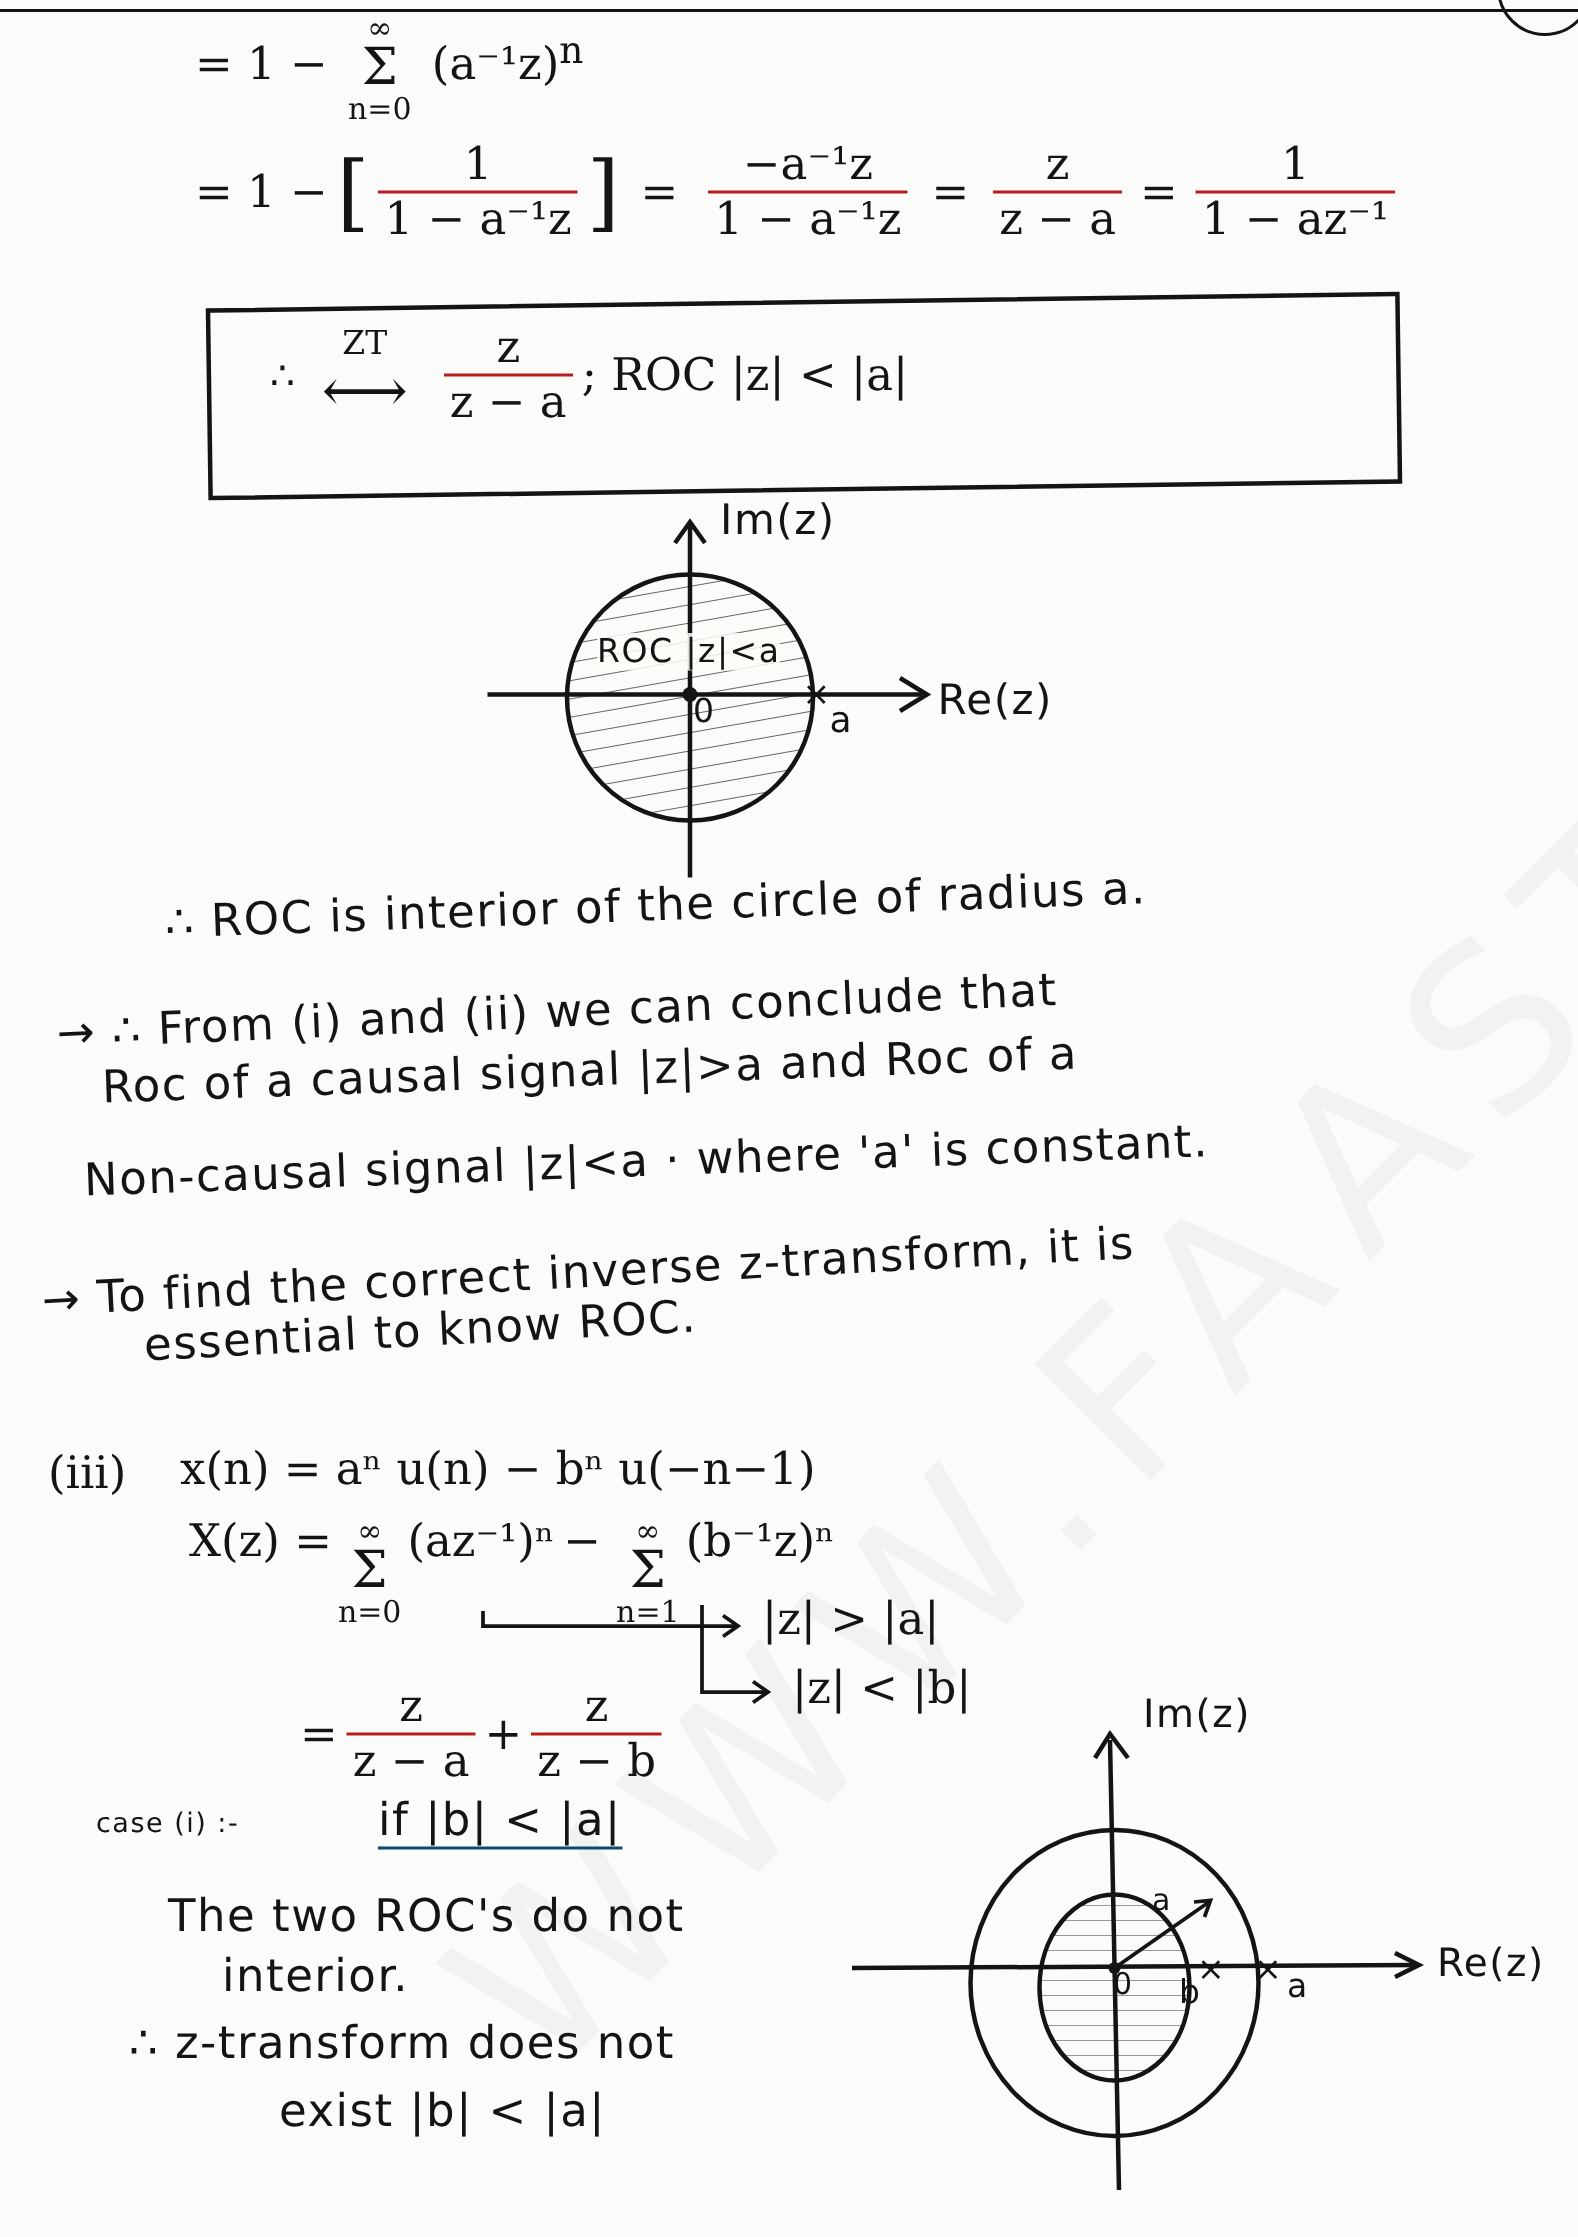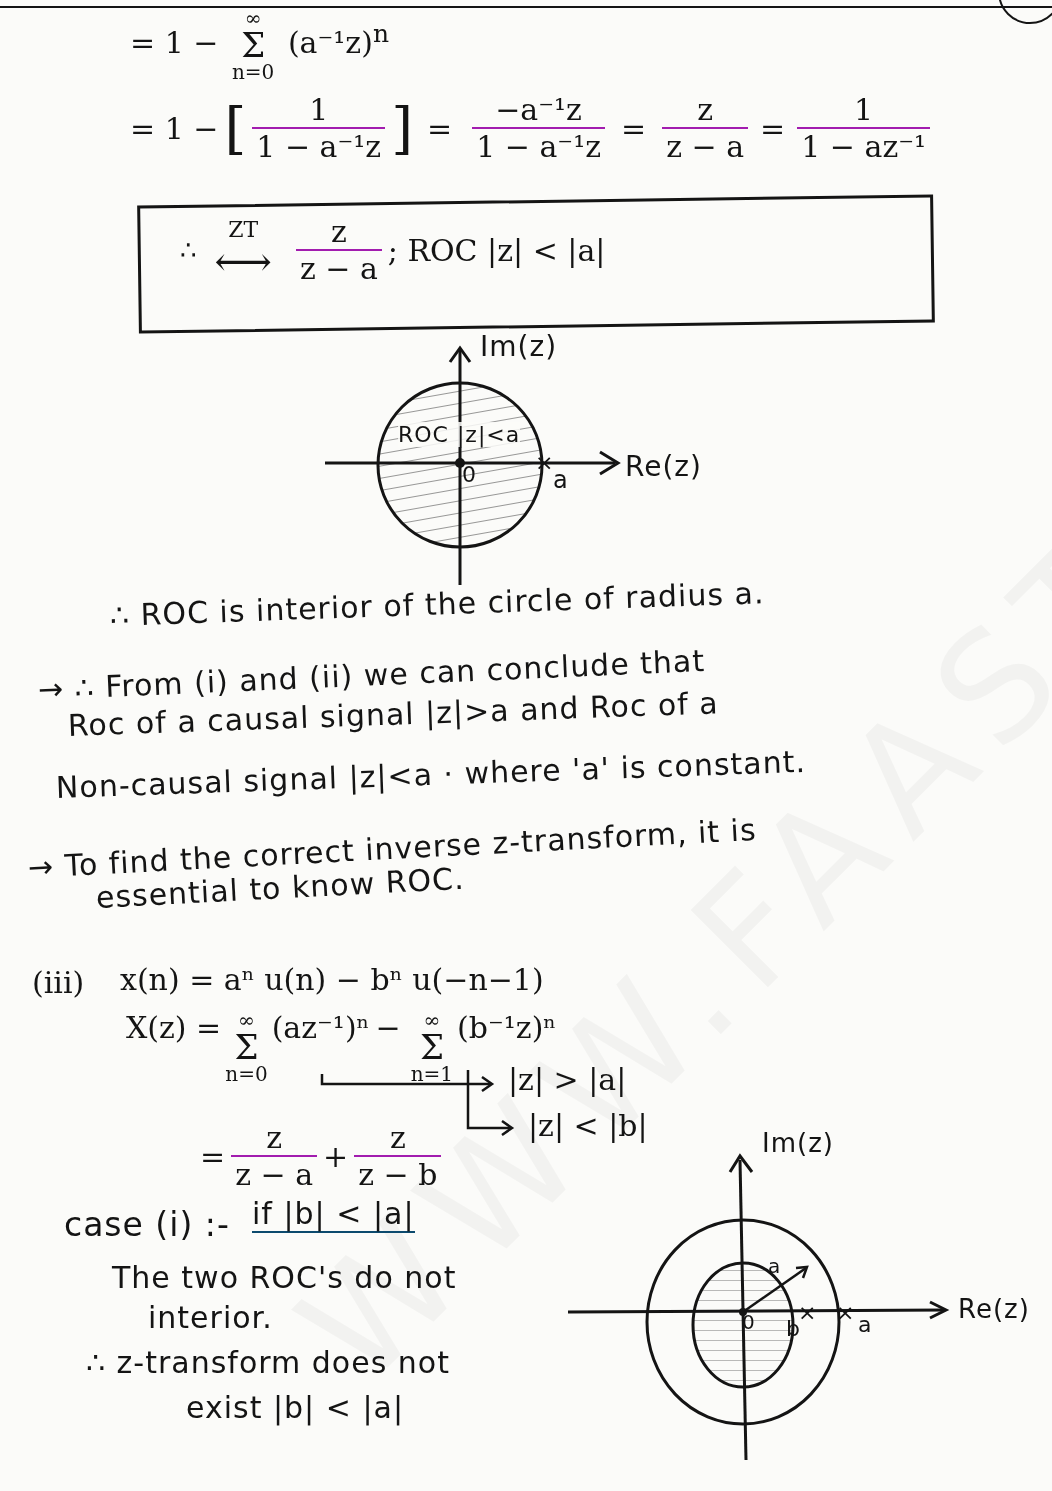--- a/index.html
+++ b/index.html
@@ -3,21 +3,21 @@
 <meta charset="utf-8">
 <style>
   html,body{margin:0;padding:0;}
   body{width:1052px;height:1491px;background:#fbfbf9;position:relative;overflow:hidden;
        font-family:"DejaVu Serif","Liberation Serif",serif;color:#141414;}
   .abs{position:absolute;white-space:nowrap;}
   .hand{font-family:"DejaVu Sans","Liberation Sans",sans-serif;font-size:30px;letter-spacing:1px;}
   .math{font-family:"DejaVu Serif","Liberation Serif",serif;font-size:30px;}
   .frac{display:inline-flex;flex-direction:column;align-items:center;vertical-align:middle;margin:0 6px;}
   .frac .num{padding:0 4px;}
-  .frac .den{border-top:2px solid #a21caf;padding:0 4px;}
+  .frac .den{border-top:2px solid #b91c1c;padding:0 4px;}
   .sum{display:inline-flex;flex-direction:column;align-items:center;vertical-align:middle;line-height:1;margin:0 4px;}
   .sum .top,.sum .bot{font-size:20px;}
   .sum .sig{font-size:34px;}
   .box{position:absolute;left:138px;top:200px;width:790px;height:122px;border:3px solid #141414;transform:rotate(-0.8deg);}
   .watermark{position:absolute;font-family:"DejaVu Sans",sans-serif;font-size:150px;color:rgba(0,0,0,0.035);
              transform:rotate(-45deg);left:60px;top:620px;letter-spacing:20px;pointer-events:none;}
   .topline{position:absolute;left:0;top:0;width:1052px;height:6px;border-bottom:2px solid #141414;}
   .corner-circle{position:absolute;right:-10px;top:-40px;width:60px;height:60px;border:2px solid #141414;border-radius:50%;}
   svg{position:absolute;overflow:visible;}
   .uline{border-bottom:2px solid #0c4a6e;}
@@ -137,21 +137,21 @@
     <span class="num">z</span>
     <span class="den">z − a</span>
   </span>
   <span>+</span>
   <span class="frac">
     <span class="num">z</span>
     <span class="den">z − b</span>
   </span>
 </div>
 
-<div class="abs hand" style="left:64px;top:1205px;font-size:33px;">case (i) :-</div>
+<div class="abs hand" style="left:64px;top:1205px;font-size:18px;">case (i) :-</div>
 <div class="abs hand uline" style="left:252px;top:1196px;">if |b| &lt; |a|</div>
 <div class="abs hand" style="left:112px;top:1260px;">The two ROC's do not</div>
 <div class="abs hand" style="left:148px;top:1300px;">interior.</div>
 <div class="abs hand" style="left:86px;top:1345px;">∴ z-transform does not</div>
 <div class="abs hand" style="left:186px;top:1390px;">exist |b| &lt; |a|</div>
 
 <svg style="left:560px;top:1140px;" width="420" height="340">
   <defs>
     <pattern id="hatch2" width="10" height="10" patternUnits="userSpaceOnUse">
       <line x1="0" y1="0" x2="10" y2="0" stroke="#777" stroke-width="1"></line>

